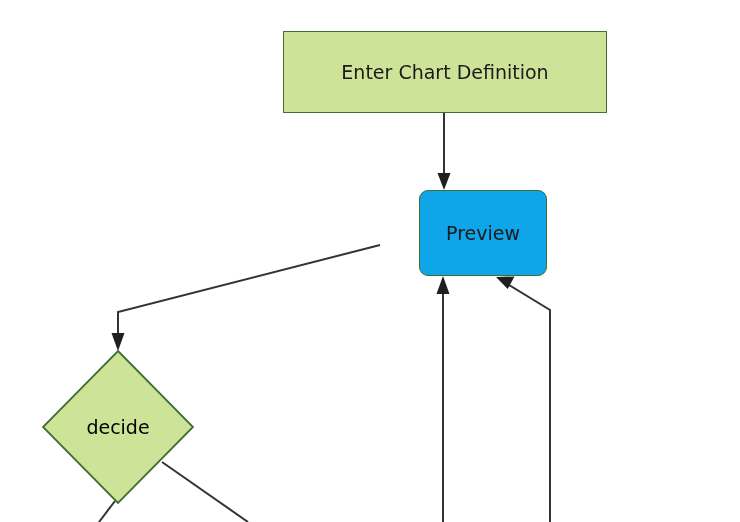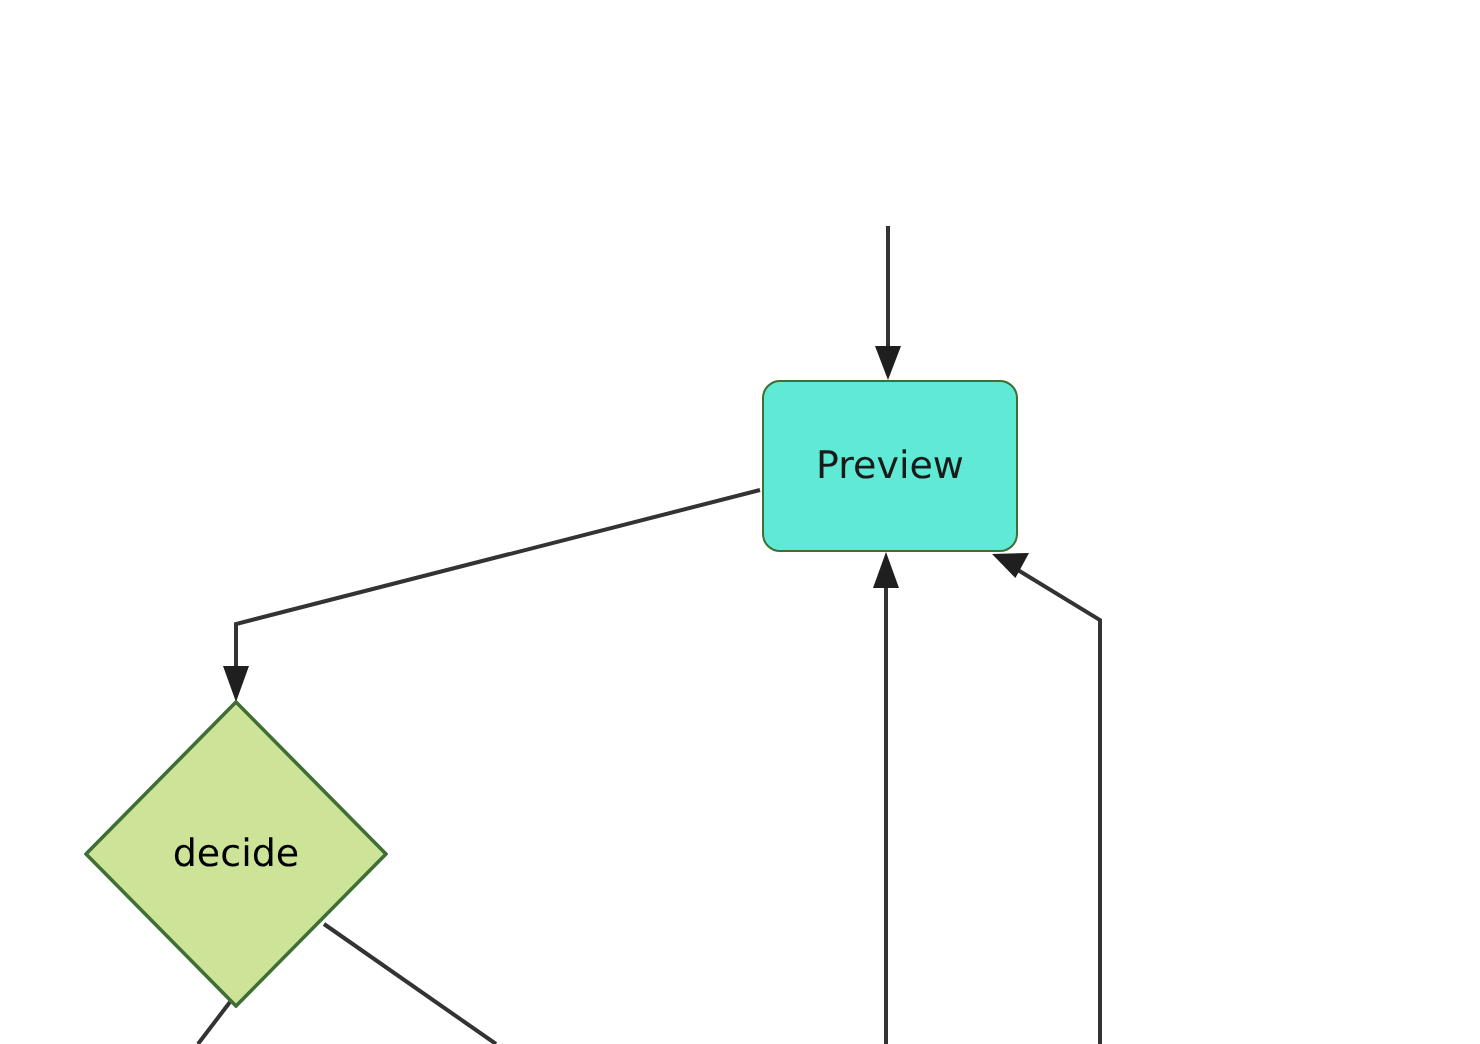--- a/index.html
+++ b/index.html
@@ -33,23 +33,24 @@
     font-size: 19px;
     line-height: 1.2;
     text-align: center;
     white-space: nowrap;
   }
   .node-rect {
     background: #cde498;
     border: 1.6px solid #3f6f34;
   }
   .node-round {
-    background: #5eead4;
+    background: #0ea5e9;
     border: 1.6px solid #3f6f34;
     border-radius: 9px;
+    margin-left: 38px;
   }
   .node-diamond-wrap {
     position: absolute;
     pointer-events: none;
   }
   .node-diamond-label {
     position: absolute;
     left: 0;
     top: 0;
     width: 100%;
@@ -102,20 +103,23 @@
       <path class="edge-path" d="M443,522 L443,286"></path>
       <polygon class="arrow-head" points="443,276 436.5,294 449.5,294"></polygon>
     </g>
 
     <g>
       <path class="edge-path" d="M550,522 L550,310 L504,282"></path>
       <polygon class="arrow-head" points="496,277 514.5,276.5 507.7,289"></polygon>
     </g>
   </svg>
 
+  <div class="node node-rect" style="left:283px; top:31px; width:324px; height:82px;">
+    <span>Enter Chart Definition</span>
+  </div>
 
   <div class="node node-round" style="left:381px; top:190px; width:128px; height:86px;">
     <span>Preview</span>
   </div>
 
   <div class="node-diamond-wrap" style="left:42px; top:350px; width:152px; height:154px;">
     <svg width="152" height="154" viewBox="0 0 152 154">
       <polygon points="76,1 151,77 76,153 1,77" fill="#cde498" stroke="#3f6f34" stroke-width="1.8"></polygon>
     </svg>
     <span class="node-diamond-label">decide</span>

